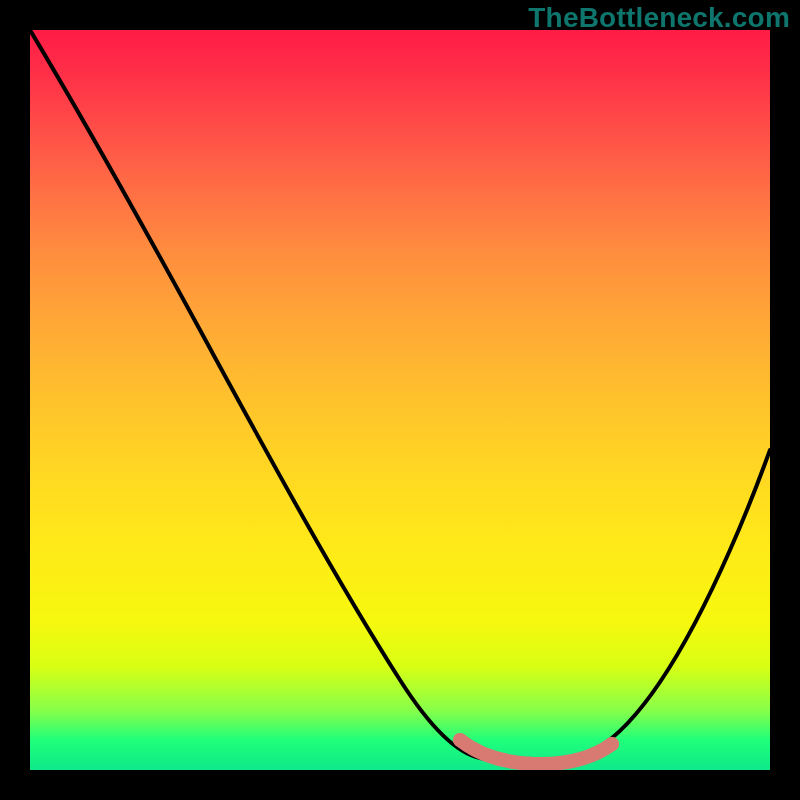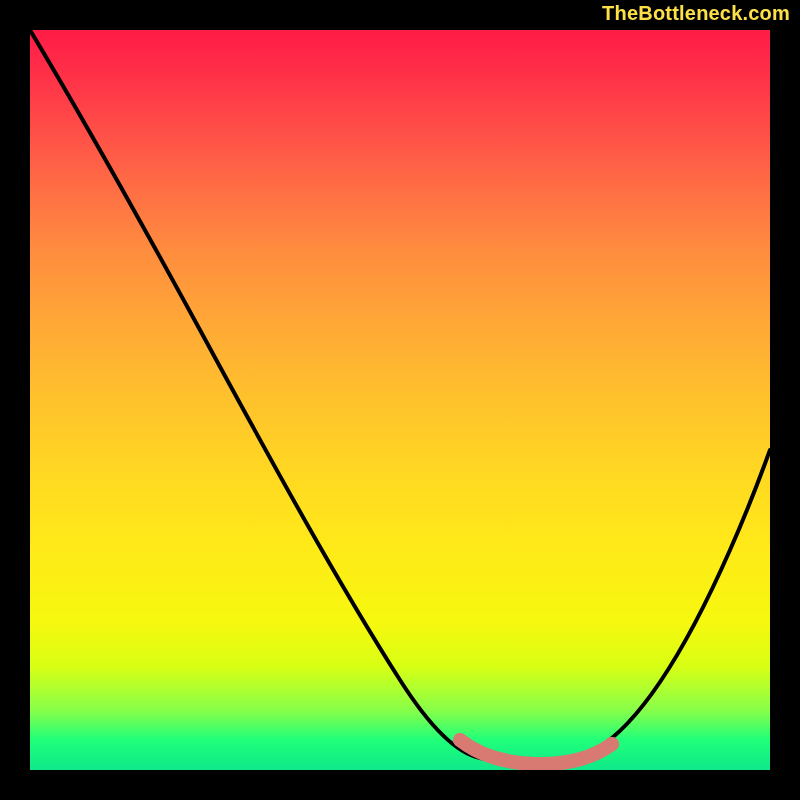--- a/index.html
+++ b/index.html
@@ -14,22 +14,22 @@
   .chart-wrap {
     position: relative;
     width: 800px;
     height: 800px;
     background: #000;
   }
   .watermark {
     position: absolute;
     top: 2px;
     right: 10px;
-    color: #fde047;
-    font-size: 20px;
+    color: #0f766e;
+    font-size: 28px;
     font-weight: 600;
     letter-spacing: 0.2px;
     z-index: 10;
     user-select: none;
   }
   .plot-area {
     position: absolute;
     left: 30px;
     top: 30px;
     width: 740px;

